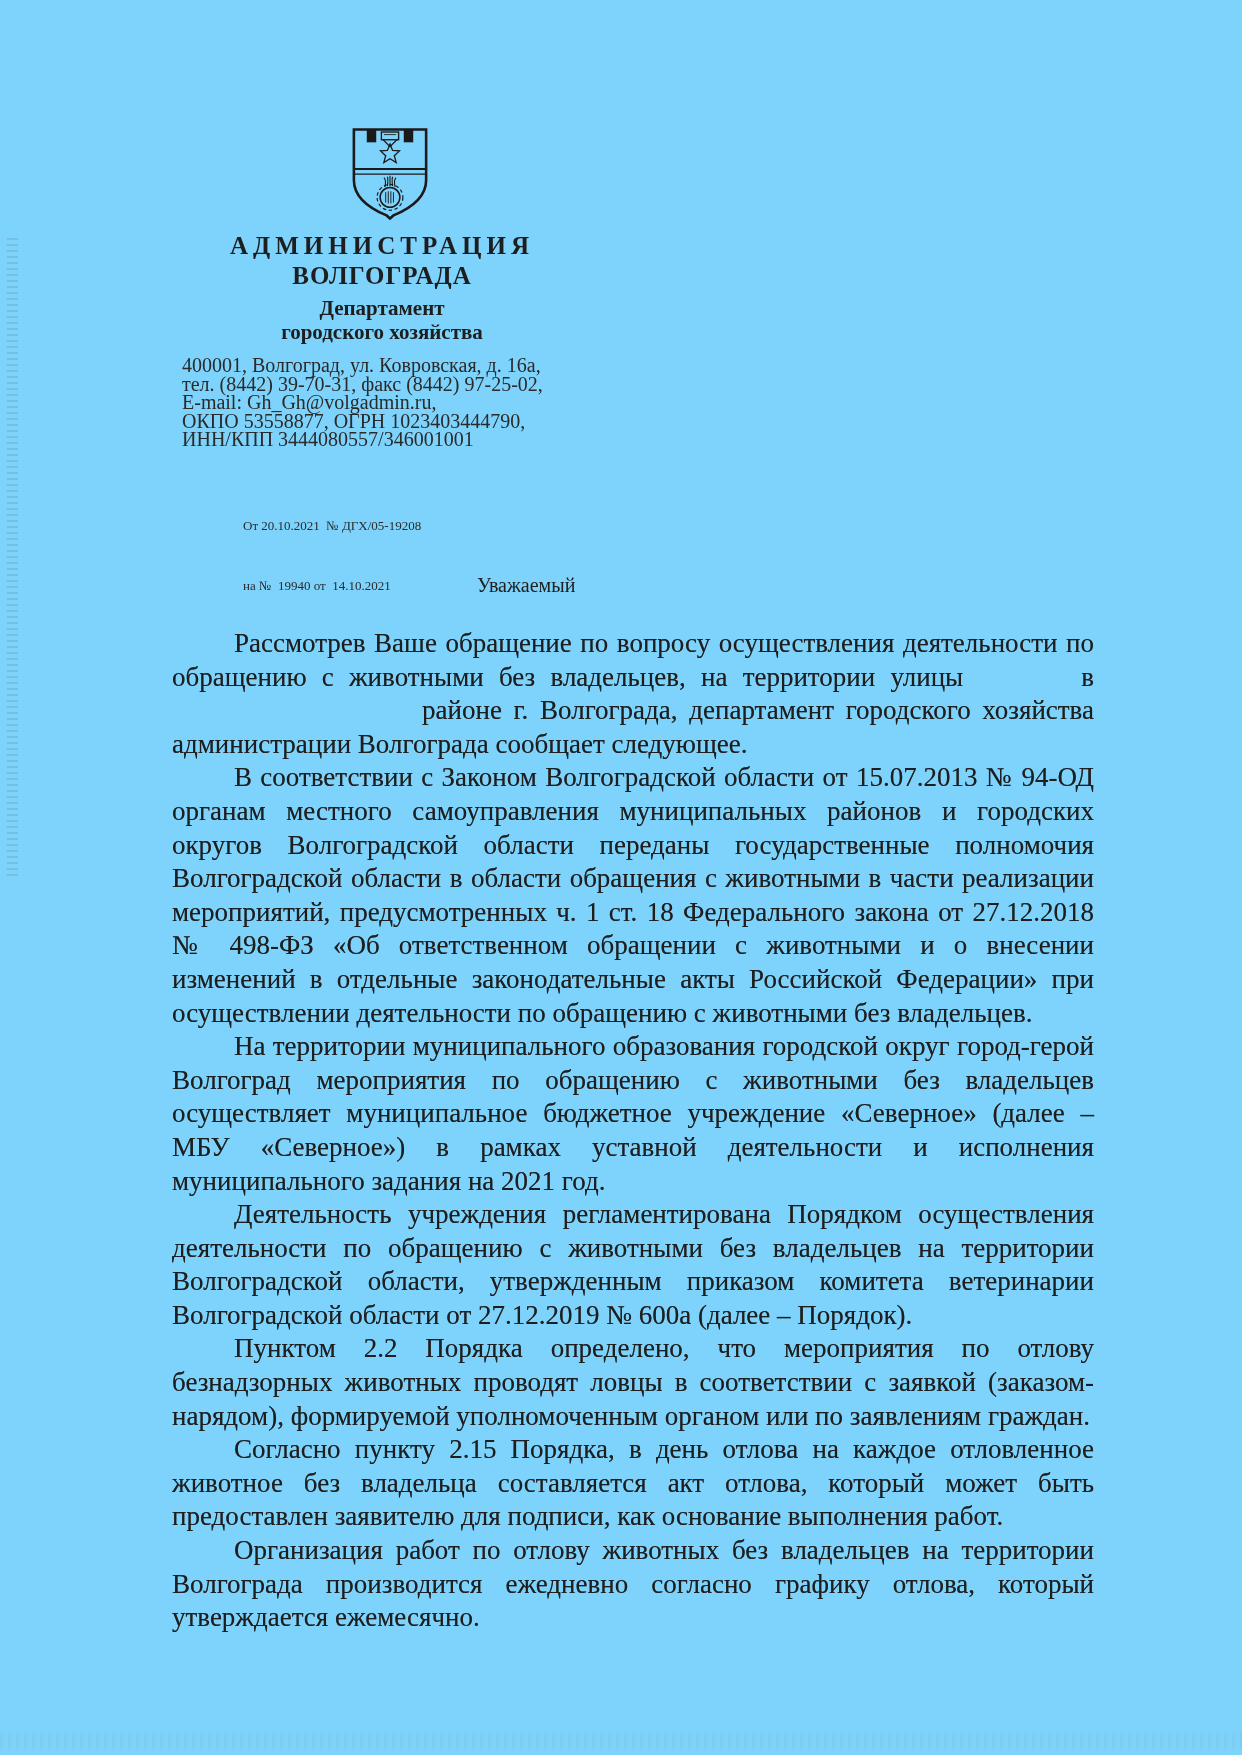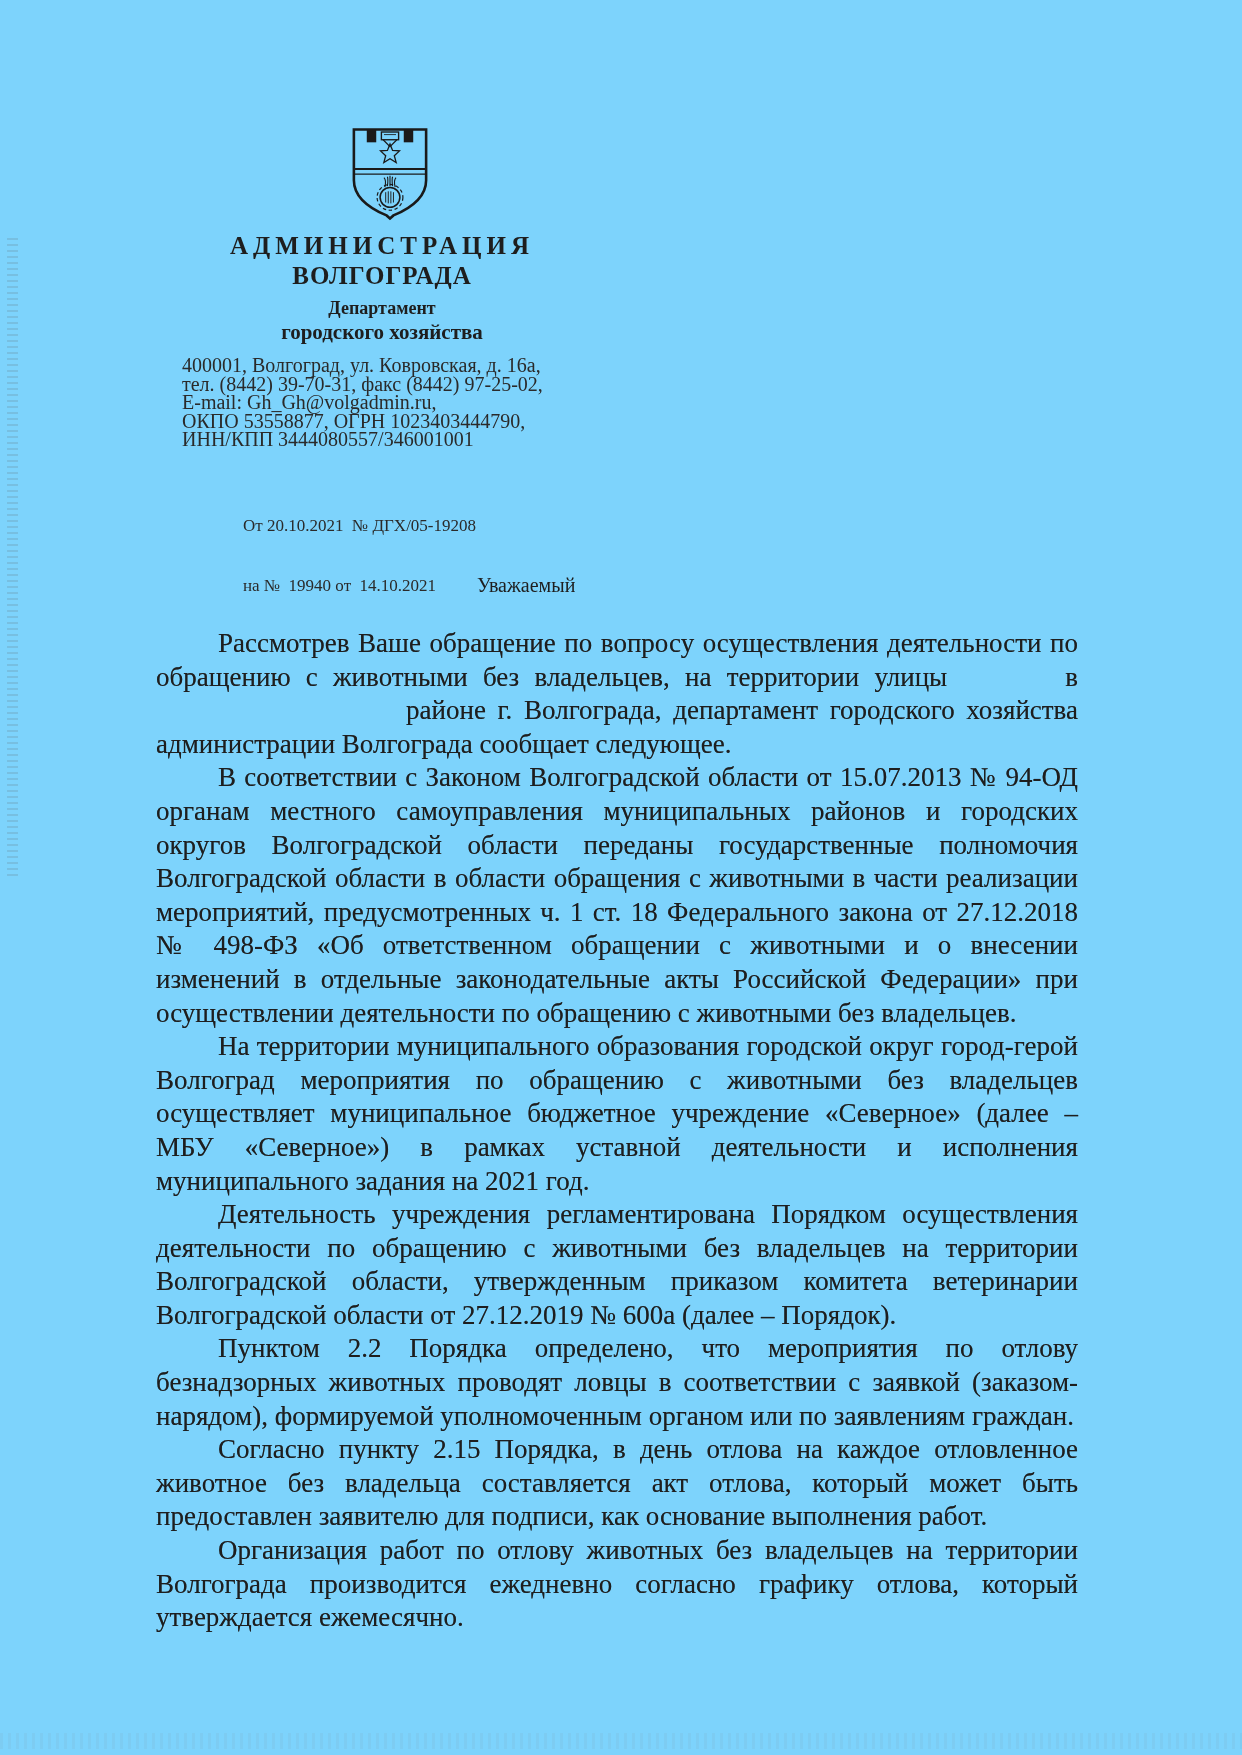--- a/index.html
+++ b/index.html
@@ -26,34 +26,34 @@
   .crest { position:absolute; left:347px; top:126px; width:86px; height:98px; }
   .crest path, .crest line, .crest circle, .crest polygon, .crest rect.o {
     fill:none; stroke:#1a1a1a;
   }
   .org-block {
     position:absolute; left:192px; top:232px; width:380px;
     text-align:center; font-weight:bold;
   }
   .org1 { font-size:25px; letter-spacing:5px; }
   .org2 { font-size:25px; letter-spacing:1px; margin-top:2px; }
-  .dept1 { font-size:18px; margin-top:6px; line-height:24px; }
+  .dept1 { font-size:21px; margin-top:6px; line-height:24px; }
   .dept2 { font-size:21px; line-height:24px; }
   .contact-block {
     position:absolute; left:182px; top:356px; width:400px;
     font-size:20px; line-height:18.5px; color:#2a2a2a;
   }
   .ref-block {
     position:absolute; left:243px; top:476px;
-    font-size:17px; line-height:20px; color:#2a2a2a;
+    font-size:13px; line-height:20px; color:#2a2a2a;
     white-space:pre;
   }
   .salutation { position:absolute; left:477px; top:574px; font-size:20px; }
   .body-text {
-    position:absolute; left:156px; top:627px; width:922px;
+    position:absolute; left:172px; top:627px; width:922px;
     font-size:27px; line-height:33.6px;
     text-align:justify;
     text-shadow:0 0 .4px rgba(30,30,30,.55);
   }
   .para { margin:0; }
   .indent { text-indent:62px; }
   .pA { text-indent:62px; text-align-last:justify; }
   .gap1 { display:inline-block; width:118px; }
   .pB { padding-left:250px; text-align-last:justify;font-family:Liberation Serif, serif; }
 </style>

